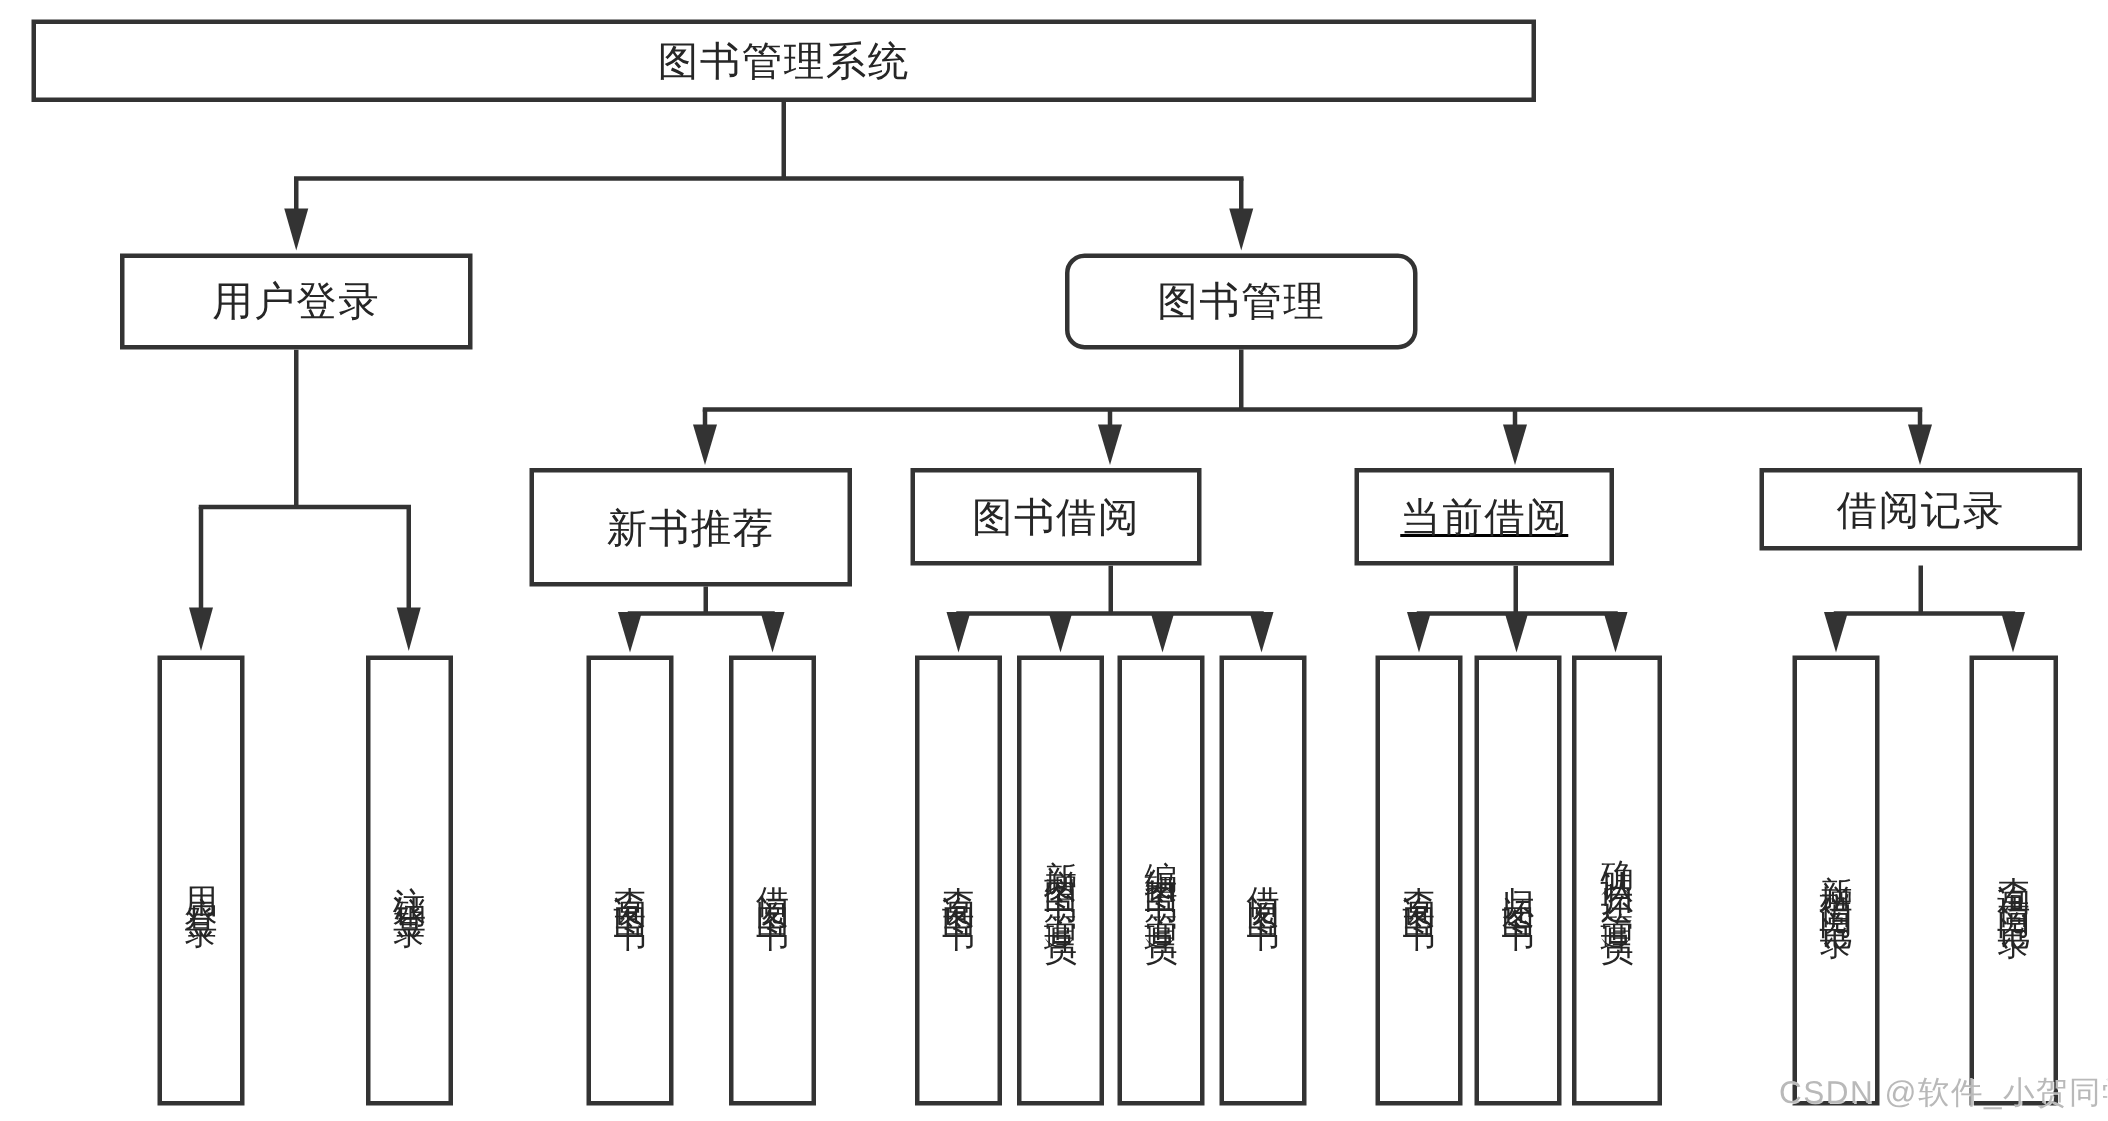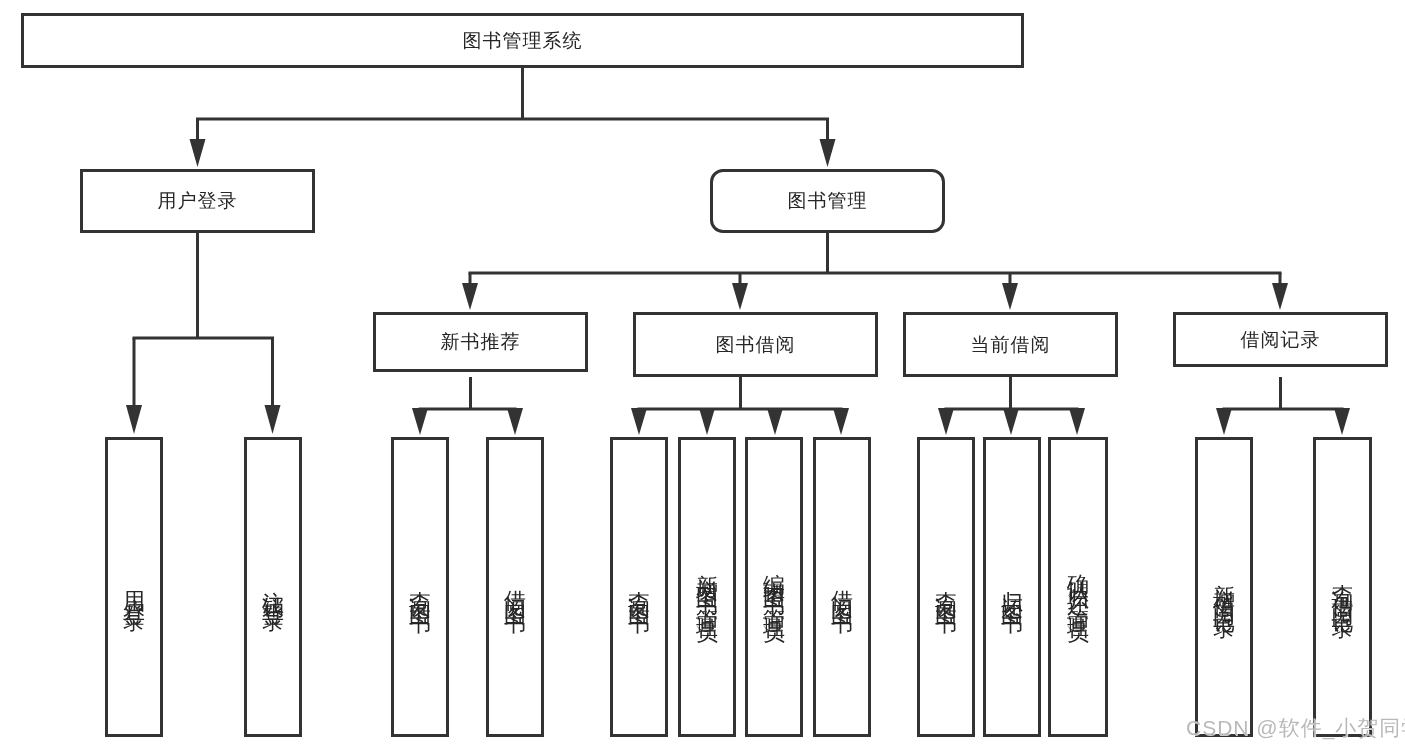--- a/index.html
+++ b/index.html
@@ -21,21 +21,21 @@
   .box {
     position: absolute;
     box-sizing: border-box;
     background: #ffffff;
     border: 3px solid #333333;
     display: flex;
     align-items: center;
     justify-content: center;
   }
   .label-h {
-    font-size: 19px;
+    font-size: 27px;
     color: #262626;
     letter-spacing: 1px;
     white-space: nowrap;
   }
   .leaf .label-v {
     writing-mode: vertical-rl;
     text-orientation: mixed;
     font-size: 22px;
     color: #262626;
     letter-spacing: 7px;
@@ -128,27 +128,27 @@
     <span class="label-h">图书管理系统</span>
   </div>
 
   <div class="box" style="left:80px; top:169px; width:235px; height:64px;">
     <span class="label-h">用户登录</span>
   </div>
   <div class="box" style="left:710px; top:169px; width:235px; height:64px;border-radius:13px;">
     <span class="label-h">图书管理</span>
   </div>
 
-  <div class="box" style="left:373px; top:312px; width:215px; height:60px;">
+  <div class="box" style="left:353px; top:312px; width:215px; height:79px;">
     <span class="label-h">新书推荐</span>
   </div>
-  <div class="box" style="left:633px; top:312px; width:245px; height:65px;">
+  <div class="box" style="left:607px; top:312px; width:194px; height:65px;">
     <span class="label-h">图书借阅</span>
   </div>
-  <div class="box" style="left:903px; top:312px; width:215px; height:65px;">
+  <div class="box" style="left:903px; top:312px; width:173px; height:65px;text-decoration:underline;">
     <span class="label-h">当前借阅</span>
   </div>
   <div class="box" style="left:1173px; top:312px; width:215px; height:55px;">
     <span class="label-h">借阅记录</span>
   </div>
 
   <div class="box leaf" style="left:105px; top:437px; width:58px; height:300px;">
     <span class="label-v">用户登录</span>
   </div>
   <div class="box leaf" style="left:244px; top:437px; width:58px; height:300px;">

